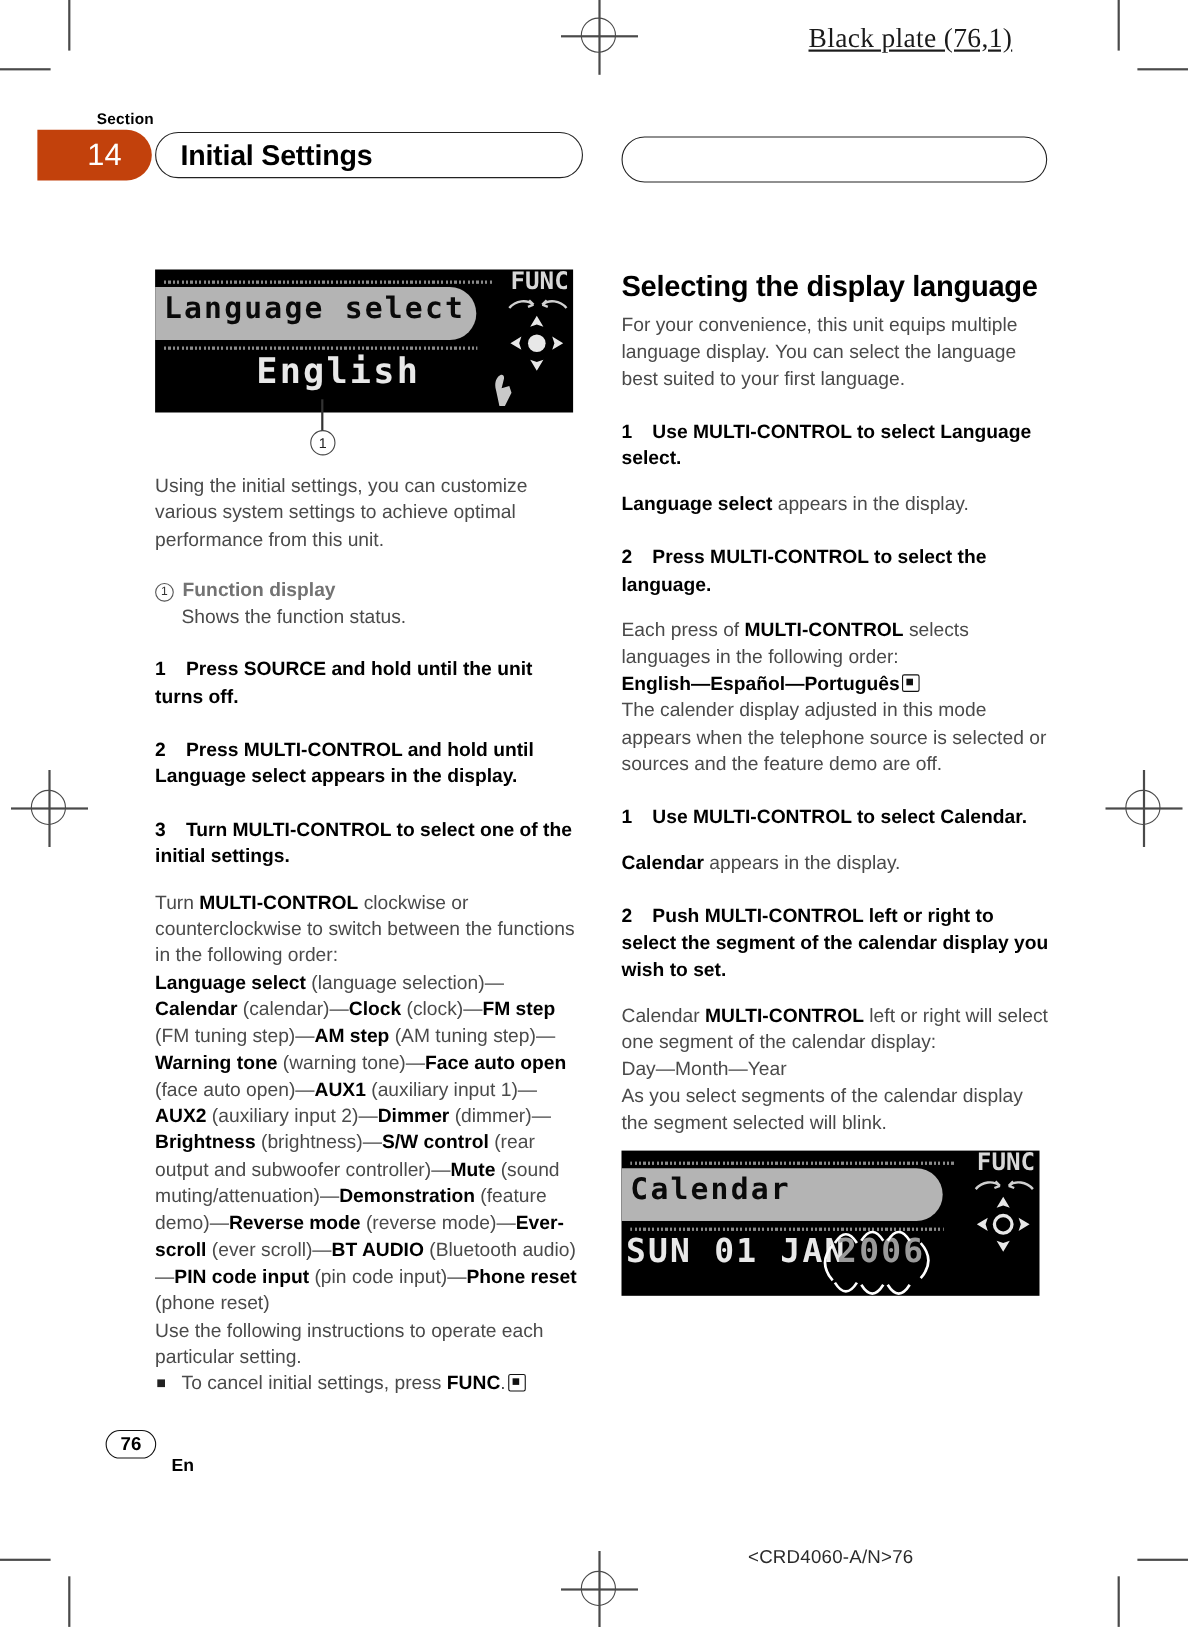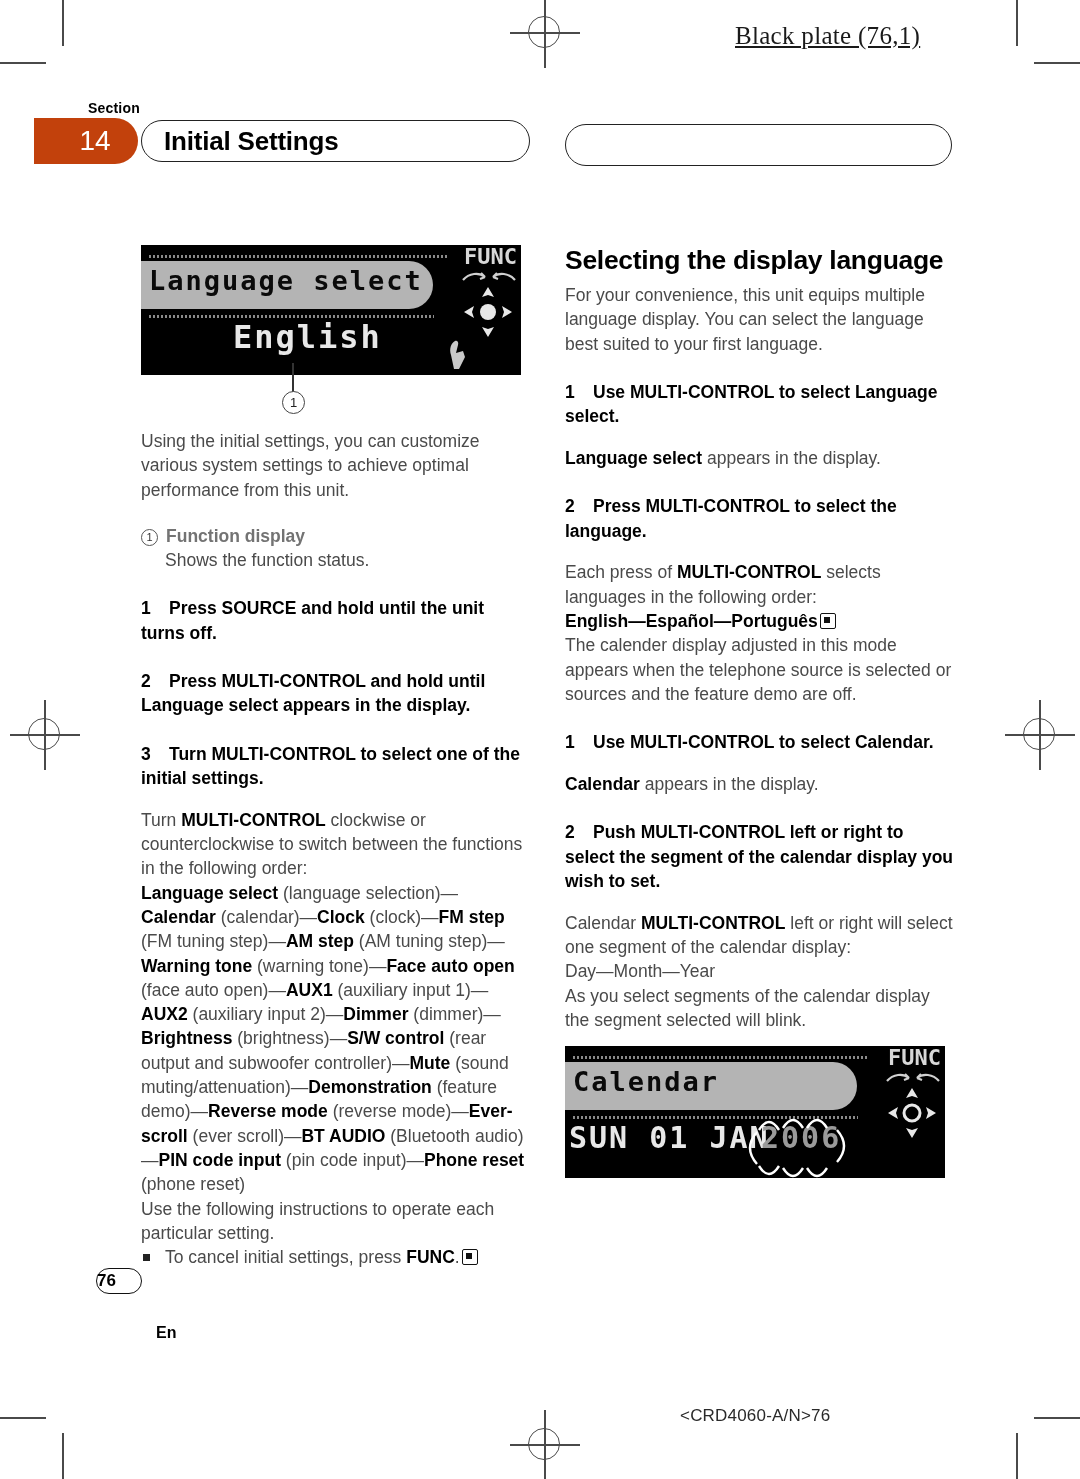--- a/index.html
+++ b/index.html
@@ -270,28 +270,28 @@
     font-size: 13px;
     line-height: 21px;
     text-align: center;
     color: #222;
     background: #fff;
   }
 
   
   .pagenum {
     position: absolute;
-    left: 96px; top: 1268px;
+    left: 96px; top: 1300px;
     width: 46px; height: 26px;
     border: 1.6px solid #111;
     border-radius: 14px;
     font-size: 17px;
     font-weight: bold;
     color: #000;
-    text-align: left;
+    text-align: center;
     line-height: 24px;
     box-sizing: border-box;
   }
   .pagelang {
     position: absolute;
     left: 156px; top: 1324px;
     font-size: 16px;
     font-weight: bold;
     color: #000;
   }

